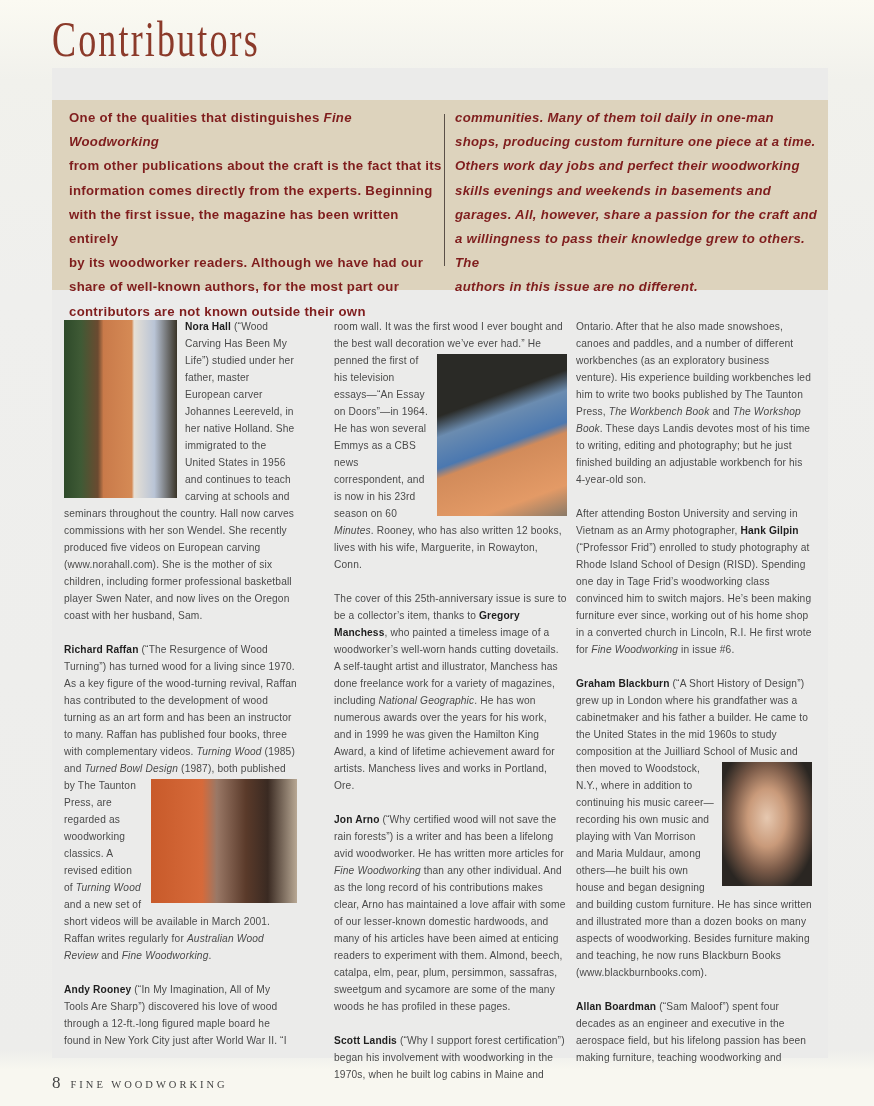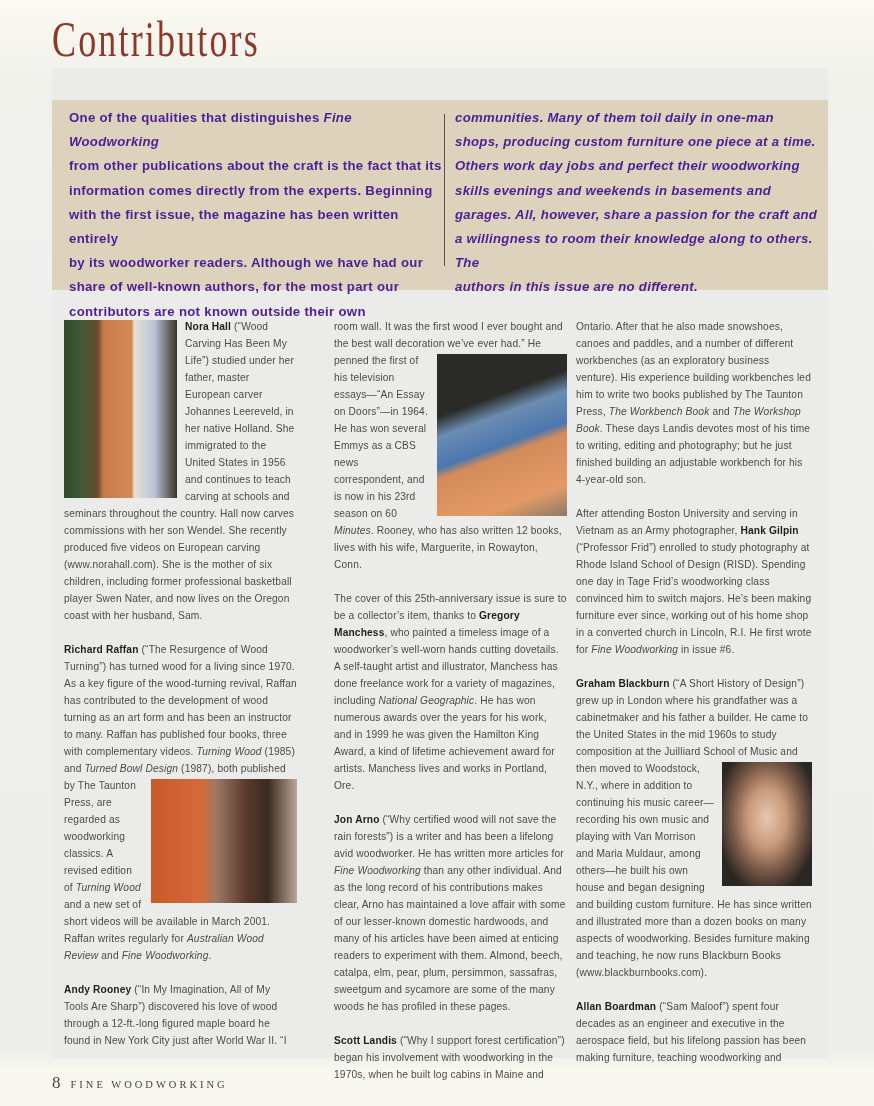--- a/index.html
+++ b/index.html
@@ -1,21 +1,21 @@
 <!DOCTYPE html>
 <html><head>
 <meta charset="utf-8">
 <style>
   html, body { margin:0; padding:0; }
   body { width:874px; height:1106px; background:#f6f5ee; position:relative; overflow:hidden; font-family:"Liberation Sans", sans-serif; }
   .page-bg { position:absolute; left:0; top:0; width:874px; height:1106px; background:linear-gradient(#fbfaf2 0, #f1f1ec 80px, #efefed 300px, #ededeb 1050px, #f8f7f0 1070px); }
   .inner-bg { position:absolute; left:52px; top:68px; width:776px; height:990px; background:#ebebea; }
   h1.title { position:absolute; left:52px; top:14px; margin:0; font-family:"Liberation Serif", serif; font-weight:normal; font-size:50px; letter-spacing:3px; color:#8b3a2a; transform:scaleX(0.72); transform-origin:left top; line-height:1; }
   .intro { position:absolute; left:52px; top:100px; width:776px; height:190px; background:#ddd3bd; }
-  .intro-col { position:absolute; top:6px; font-weight:bold; font-size:13.2px; color:#4c1d95; line-height:24.2px; letter-spacing:0.3px; }
+  .intro-col { position:absolute; top:6px; font-weight:bold; font-size:13.2px; color:#7f1d1d; line-height:24.2px; letter-spacing:0.3px; }
   .intro-col.left { left:17px; width:375px; }
   .intro-col.right { left:403px; width:365px;font-style:italic; }
   .intro-divider { position:absolute; left:392px; top:14px; width:1px; height:152px; background:#5a5048; }
   .col { position:absolute; top:318px; font-size:10.2px; color:#4a4a4a; line-height:17px; letter-spacing:0.15px; }
   .col b { color:#1e1e1e; }
   .col1 { left:52px; width:245px; }
   .col2 { left:322px; width:245px; }
   .col3 { left:564px; width:248px; }
   .col p { margin:0 0 17px 12px; }
   .photo { float:left; margin:2px 8px 0 0; }
@@ -47,21 +47,21 @@
     <div>share of well-known authors, for the most part our</div>
     <div>contributors are not known outside their own</div>
   </div>
   <div class="intro-divider"></div>
   <div class="intro-col right">
     <div>communities. Many of them toil daily in one-man</div>
     <div>shops, producing custom furniture one piece at a time.</div>
     <div>Others work day jobs and perfect their woodworking</div>
     <div>skills evenings and weekends in basements and</div>
     <div>garages. All, however, share a passion for the craft and</div>
-    <div>a willingness to room their knowledge along to others. The</div>
+    <div>a willingness to pass their knowledge grew to others. The</div>
     <div>authors in this issue are no different.</div>
   </div>
 </div>
 
 <div class="col col1">
   <p>
     <span class="photo ph-hall"></span>
     <b>Nora Hall</b><span> (“Wood Carving Has Been My Life”) studied under her father, master European carver Johannes Leereveld, in her native Holland. She immigrated to the United States in 1956 and continues to teach carving at schools and seminars throughout the country. Hall now carves commissions with her son Wendel. She recently produced five videos on European carving (www.norahall.com). She is the mother of six children, including former professional basketball player Swen Nater, and now lives on the Oregon coast with her husband, Sam.</span>
   </p>
   <p>

